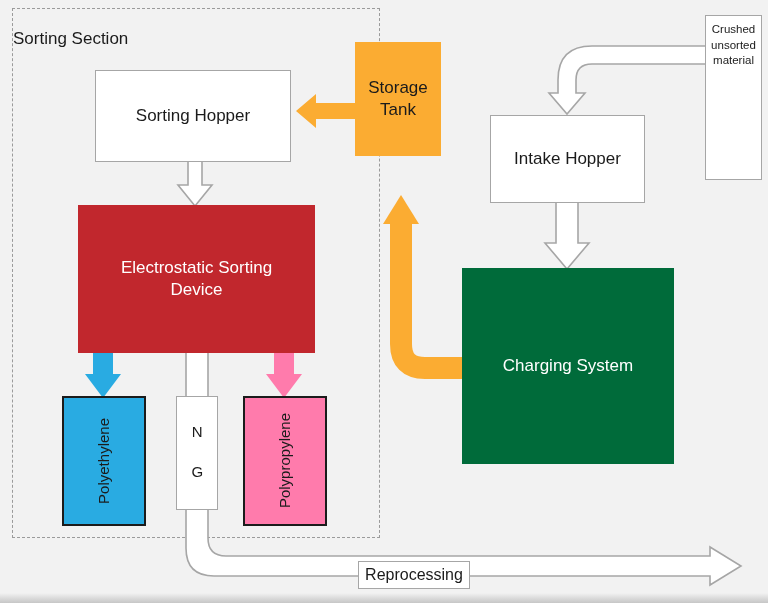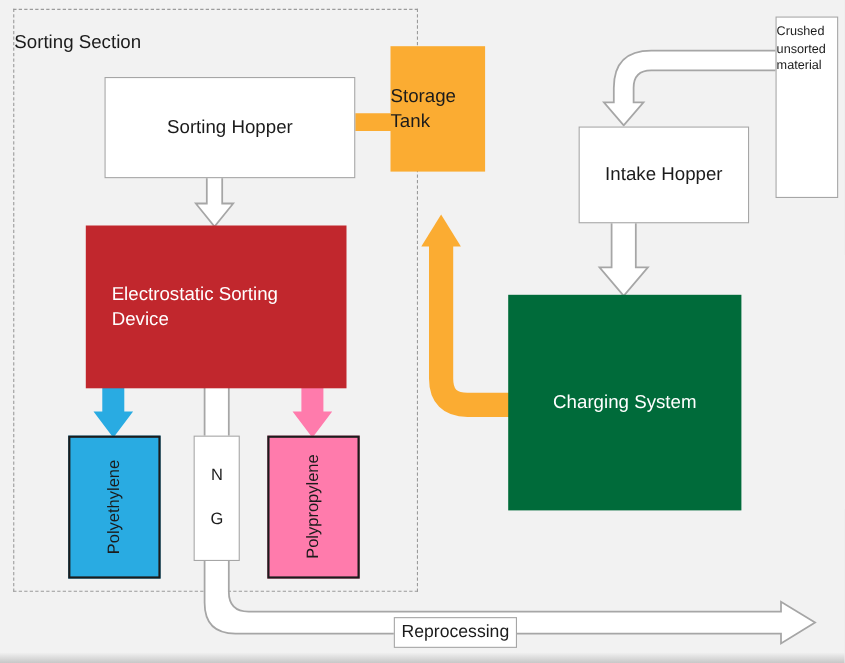--- a/index.html
+++ b/index.html
@@ -22,42 +22,42 @@
   .hollow   { fill:#ffffff; stroke:var(--box-border,#a6a6a6); stroke-width:1.6; }
   .blue-a   { fill:var(--blue,#29abe2); }
   .pink-a   { fill:var(--pink,#ff7bac); }
   .orange-a { fill:var(--orange,#fbac32); }
   .orange-s { stroke:var(--orange,#fbac32); stroke-width:22; fill:none; }
 
   
   .node {
     position:absolute; z-index:3;
     display:flex; align-items:center; justify-content:center;
-    text-align:left; font-size:17px; line-height:1.3;
+    text-align:center; font-size:17px; line-height:1.3;
   }
   .white-box { background:#ffffff; border:1.5px solid var(--box-border,#a6a6a6); }
 
-  .sorting-hopper { left:95px;  top:70px;  width:228px; height:92px;  }
+  .sorting-hopper { left:95px;  top:70px;  width:196px; height:92px;  }
   .electrostatic  { left:78px;  top:205px; width:237px; height:148px;
                     background:var(--red,#c1272d); color:#ffffff; }
   .electrostatic span { display:inline-block; max-width:190px; }
 
   .polyethylene   { left:62px;  top:396px; width:84px;  height:130px;
                     background:var(--blue,#29abe2); border:2px solid #1b1b1b; }
   .ng-box         { left:176px; top:396px; width:42px;  height:114px; }
   .polypropylene  { left:243px; top:396px; width:84px;  height:130px;
                     background:var(--pink,#ff7bac); border:2px solid #1b1b1b; }
 
   .storage-tank   { left:355px; top:42px;  width:86px;  height:114px;
                     background:var(--orange,#fbac32); }
 
   .crushed        { left:705px; top:15px;  width:57px;  height:165px;
                     align-items:flex-start; font-size:11.5px; line-height:1.35;
                     padding-top:6px; }
-  .intake-hopper  { left:490px; top:115px; width:155px; height:88px;margin-left:36px; }
+  .intake-hopper  { left:490px; top:115px; width:155px; height:88px; }
   .charging       { left:462px; top:268px; width:212px; height:196px;
                     background:var(--green,#006b3a); color:#ffffff; }
 
   .reprocessing-label { left:358px; top:561px; width:112px; height:28px; font-size:16px; }
 
   
   .vlabel  { writing-mode:vertical-rl; transform:rotate(180deg); font-size:15px; }
   .stacked { writing-mode:vertical-rl; text-orientation:upright; font-size:15px; letter-spacing:3px; }
 
   

